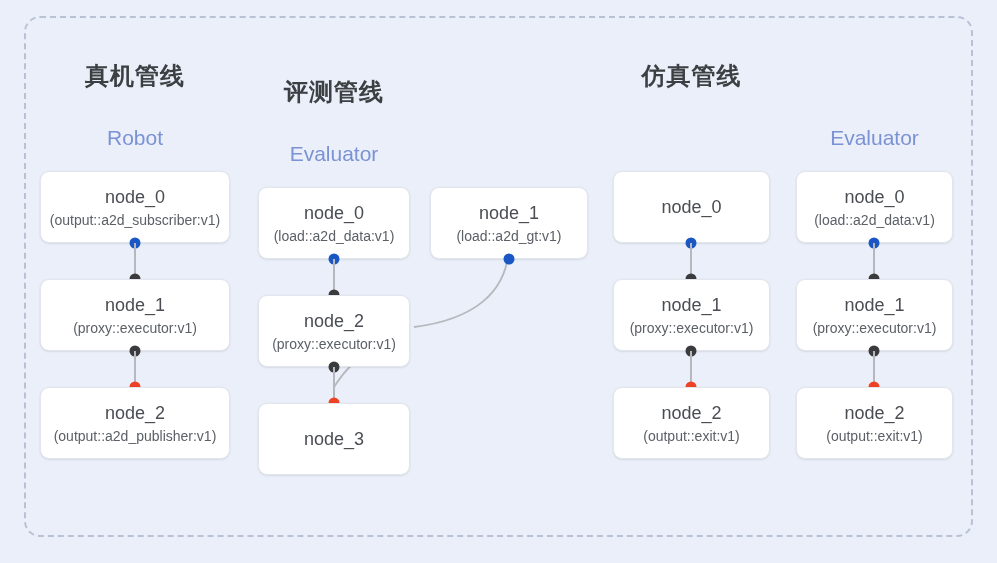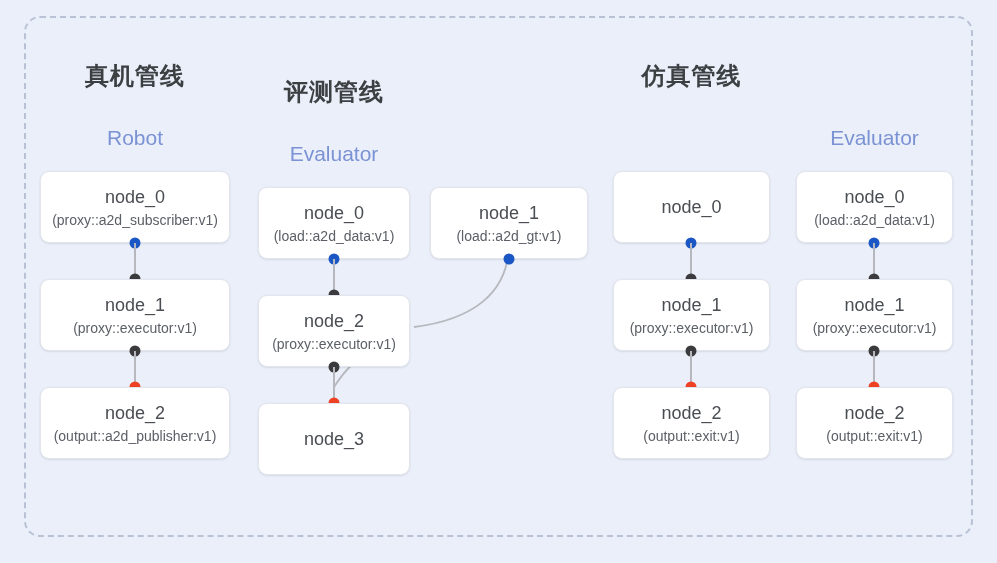--- a/index.html
+++ b/index.html
@@ -119,21 +119,21 @@
   <path d="M 509 243 C 509 295 470 320 414 327" fill="none" stroke="#b6b8bd" stroke-width="1.8"></path>
   <path d="M 372 353 C 356 358 345 370 334 387" fill="none" stroke="#b6b8bd" stroke-width="1.8"></path>
 </svg>
 
 <div class="column" style="left:40px; top:0; width:190px; height:563px;">
   <div class="col-title-cn">真机管线</div>
   <div class="col-title-en">Robot</div>
 
   <div class="node" style="left:0; top:171px; width:190px; height:72px;">
     <div class="node-id">node_0</div>
-    <div class="node-type">(proxy::a2d_subscriber:v1)</div>
+    <div class="node-type">(output::a2d_subscriber:v1)</div>
   </div>
   <div class="port port-blue" style="left:95px; top:243px;"></div>
   <div class="link-v" style="left:95px; top:243px; height:36px;"></div>
   <div class="port port-black" style="left:95px; top:279px;"></div>
 
   <div class="node" style="left:0; top:279px; width:190px; height:72px;">
     <div class="node-id">node_1</div>
     <div class="node-type">(proxy::executor:v1)</div>
   </div>
   <div class="port port-black" style="left:95px; top:351px;"></div>

